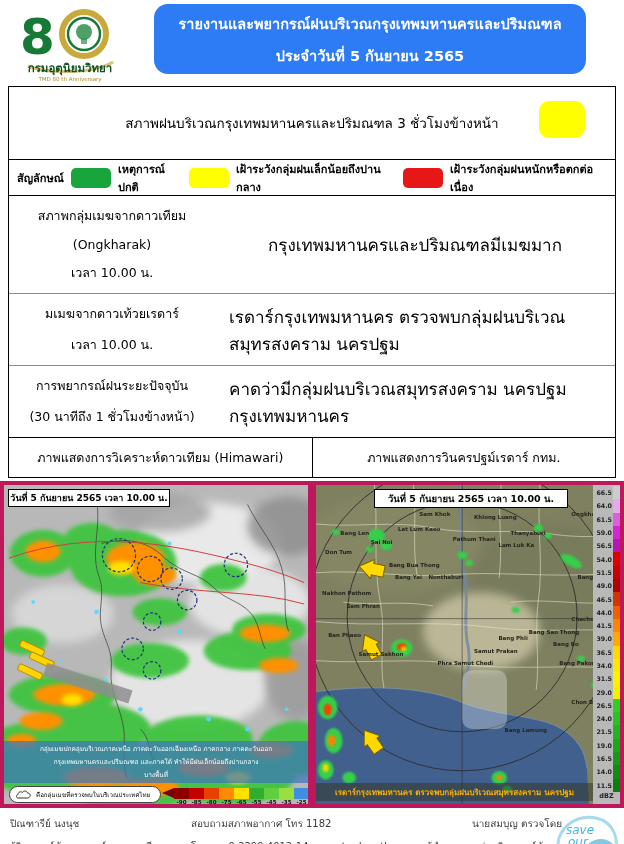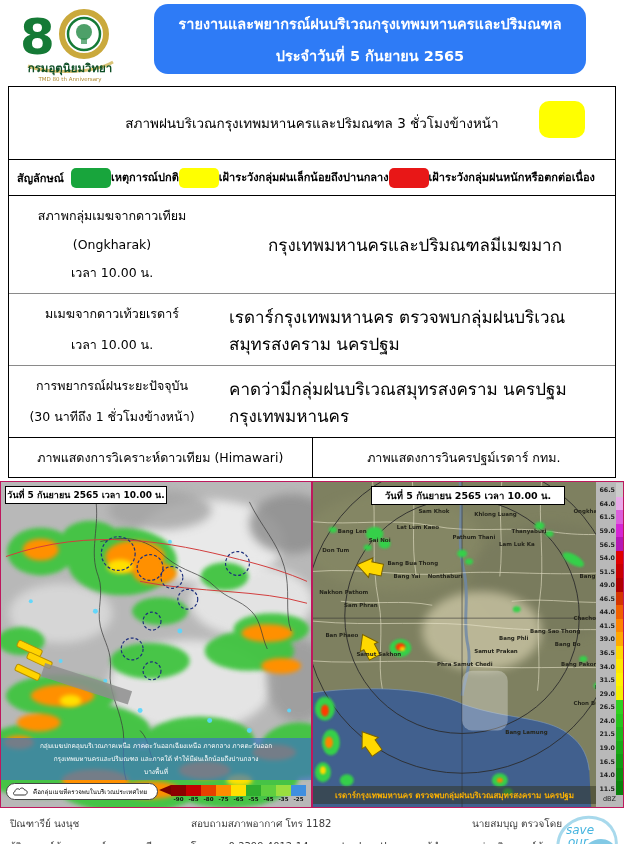--- a/index.html
+++ b/index.html
@@ -22,40 +22,40 @@
   .info-row:last-child{border-bottom:none}
   .info-label{width:34%;text-align:center;font-size:12.5px;padding:10px 0;display:flex;flex-direction:column;gap:11px;justify-content:center}
   .info-content{flex:1;display:flex;align-items:center;justify-content:center;font-size:17px;padding:0 14px}
   .r1{min-height:72px}.r2,.r3{min-height:62px}
   
   .panel-headings{display:flex;height:40px;border-top:none}
   .panel-heading{flex:1;display:flex;align-items:center;justify-content:center;font-size:12.5px}
   .panel-heading:first-child{border-right:1px solid #000}
   
   .maps{display:flex;margin-top:3px}
-  .map-panel{width:312px;height:327px;position:relative;overflow:hidden;border:1px solid #be185d;box-sizing:border-box;flex:none}
+  .map-panel{width:312px;height:327px;position:relative;overflow:hidden;border:4px solid #be185d;box-sizing:border-box;flex:none}
   .map-art{position:absolute;inset:0;width:100%;height:100%}
   .map-datebox{position:absolute;background:#fff;border:1px solid #000;font-weight:bold;font-size:9px;display:flex;align-items:center;justify-content:center;white-space:nowrap}
   .sat-date{left:4px;top:4px;width:160px;height:16px}
   .radar-date{left:58px;top:4px;width:192px;height:17px;font-size:9.5px}
   .sat-band{position:absolute;left:0;right:0;top:256px;height:42px;background:rgba(62,118,188,.72);color:#fff;font-size:6.5px;text-align:center;display:flex;flex-direction:column;justify-content:center;gap:3px;padding:0 8px;box-sizing:border-box}
   .sat-legend{position:absolute;left:5px;top:301px;width:152px;height:17px;background:#fff;border:1px solid #444;border-radius:9px;display:flex;align-items:center;gap:4px;padding:0 5px;box-sizing:border-box}
   .sat-legend span{font-size:6.2px;white-space:nowrap}
   .ir-bar{position:absolute;left:158px;top:303px;display:flex;align-items:flex-start}
   .ir-arrow{width:0;height:0;border-top:5.5px solid transparent;border-bottom:5.5px solid transparent;border-right:12px solid #7a0000;margin-top:0}
   .ir-cell{width:15px}
   .ir-chip{height:11px;display:block}
   .ir-num{display:block;font-size:5.5px;text-align:center;color:#111;font-weight:bold}
   .places{position:absolute;inset:0;pointer-events:none}
   .place{position:absolute;font-size:5.5px;color:#26261c;white-space:nowrap;font-weight:bold}
   .dbz-scale{position:absolute;right:0;top:0;bottom:0;width:27px;background:#b9b9b9;display:flex;flex-direction:column;padding:1px 0;box-sizing:border-box}
   .dbz-row{flex:1;display:flex;align-items:center;justify-content:flex-end;gap:1px}
   .dbz-val{font-size:6.3px;font-weight:bold;color:#222}
   .dbz-chip{width:7px;height:100%;display:block;flex:none}
-  .dbz-unit{height:11px;text-align:center;font-size:6.5px;font-weight:normal;color:#222}
+  .dbz-unit{height:11px;text-align:center;font-size:6.5px;font-weight:bold;color:#222}
   .radar-caption{position:absolute;left:0;right:27px;bottom:3px;height:18px;background:rgba(50,50,30,.5);color:#ffb300;font-size:8px;font-weight:bold;display:flex;align-items:center;justify-content:center;white-space:nowrap}
   
   .footer{margin-top:4px;padding:4px 10px 0;display:flex;font-size:10px;color:#3a3a3a;position:relative;height:68px;box-sizing:border-box;gap:6px}
   .f-col{display:flex;flex-direction:column;gap:8px}
   .f-left{width:175px}
   .f-center{width:218px}
   .f-right{flex:1;text-align:right;padding-right:52px}
   .watermark{position:absolute;right:2px;bottom:0;width:74px;height:70px}
 </style>
 </head>
@@ -82,21 +82,21 @@
     </div>
   </div>
 
   <div class="box status-box">
     <div class="status-heading">สภาพฝนบริเวณกรุงเทพมหานครและปริมณฑล 3 ชั่วโมงข้างหน้า</div>
     <div class="status-chip"></div>
   </div>
 
   <div class="box legend">
     <span>สัญลักษณ์</span>
-    <div style="display:flex;align-items:flex-start;">
+    <div style="display:flex;align-items:center;gap:7px">
 
         <span class="swatch" style="background: rgb(24, 165, 60);"></span>
         <span>เหตุการณ์ปกติ</span>
 
         <span class="swatch" style="background: rgb(255, 255, 0);"></span>
         <span>เฝ้าระวังกลุ่มฝนเล็กน้อยถึงปานกลาง</span>
 
         <span class="swatch" style="background: rgb(232, 23, 23);"></span>
         <span>เฝ้าระวังกลุ่มฝนหนักหรือตกต่อเนื่อง</span>
       </div>

